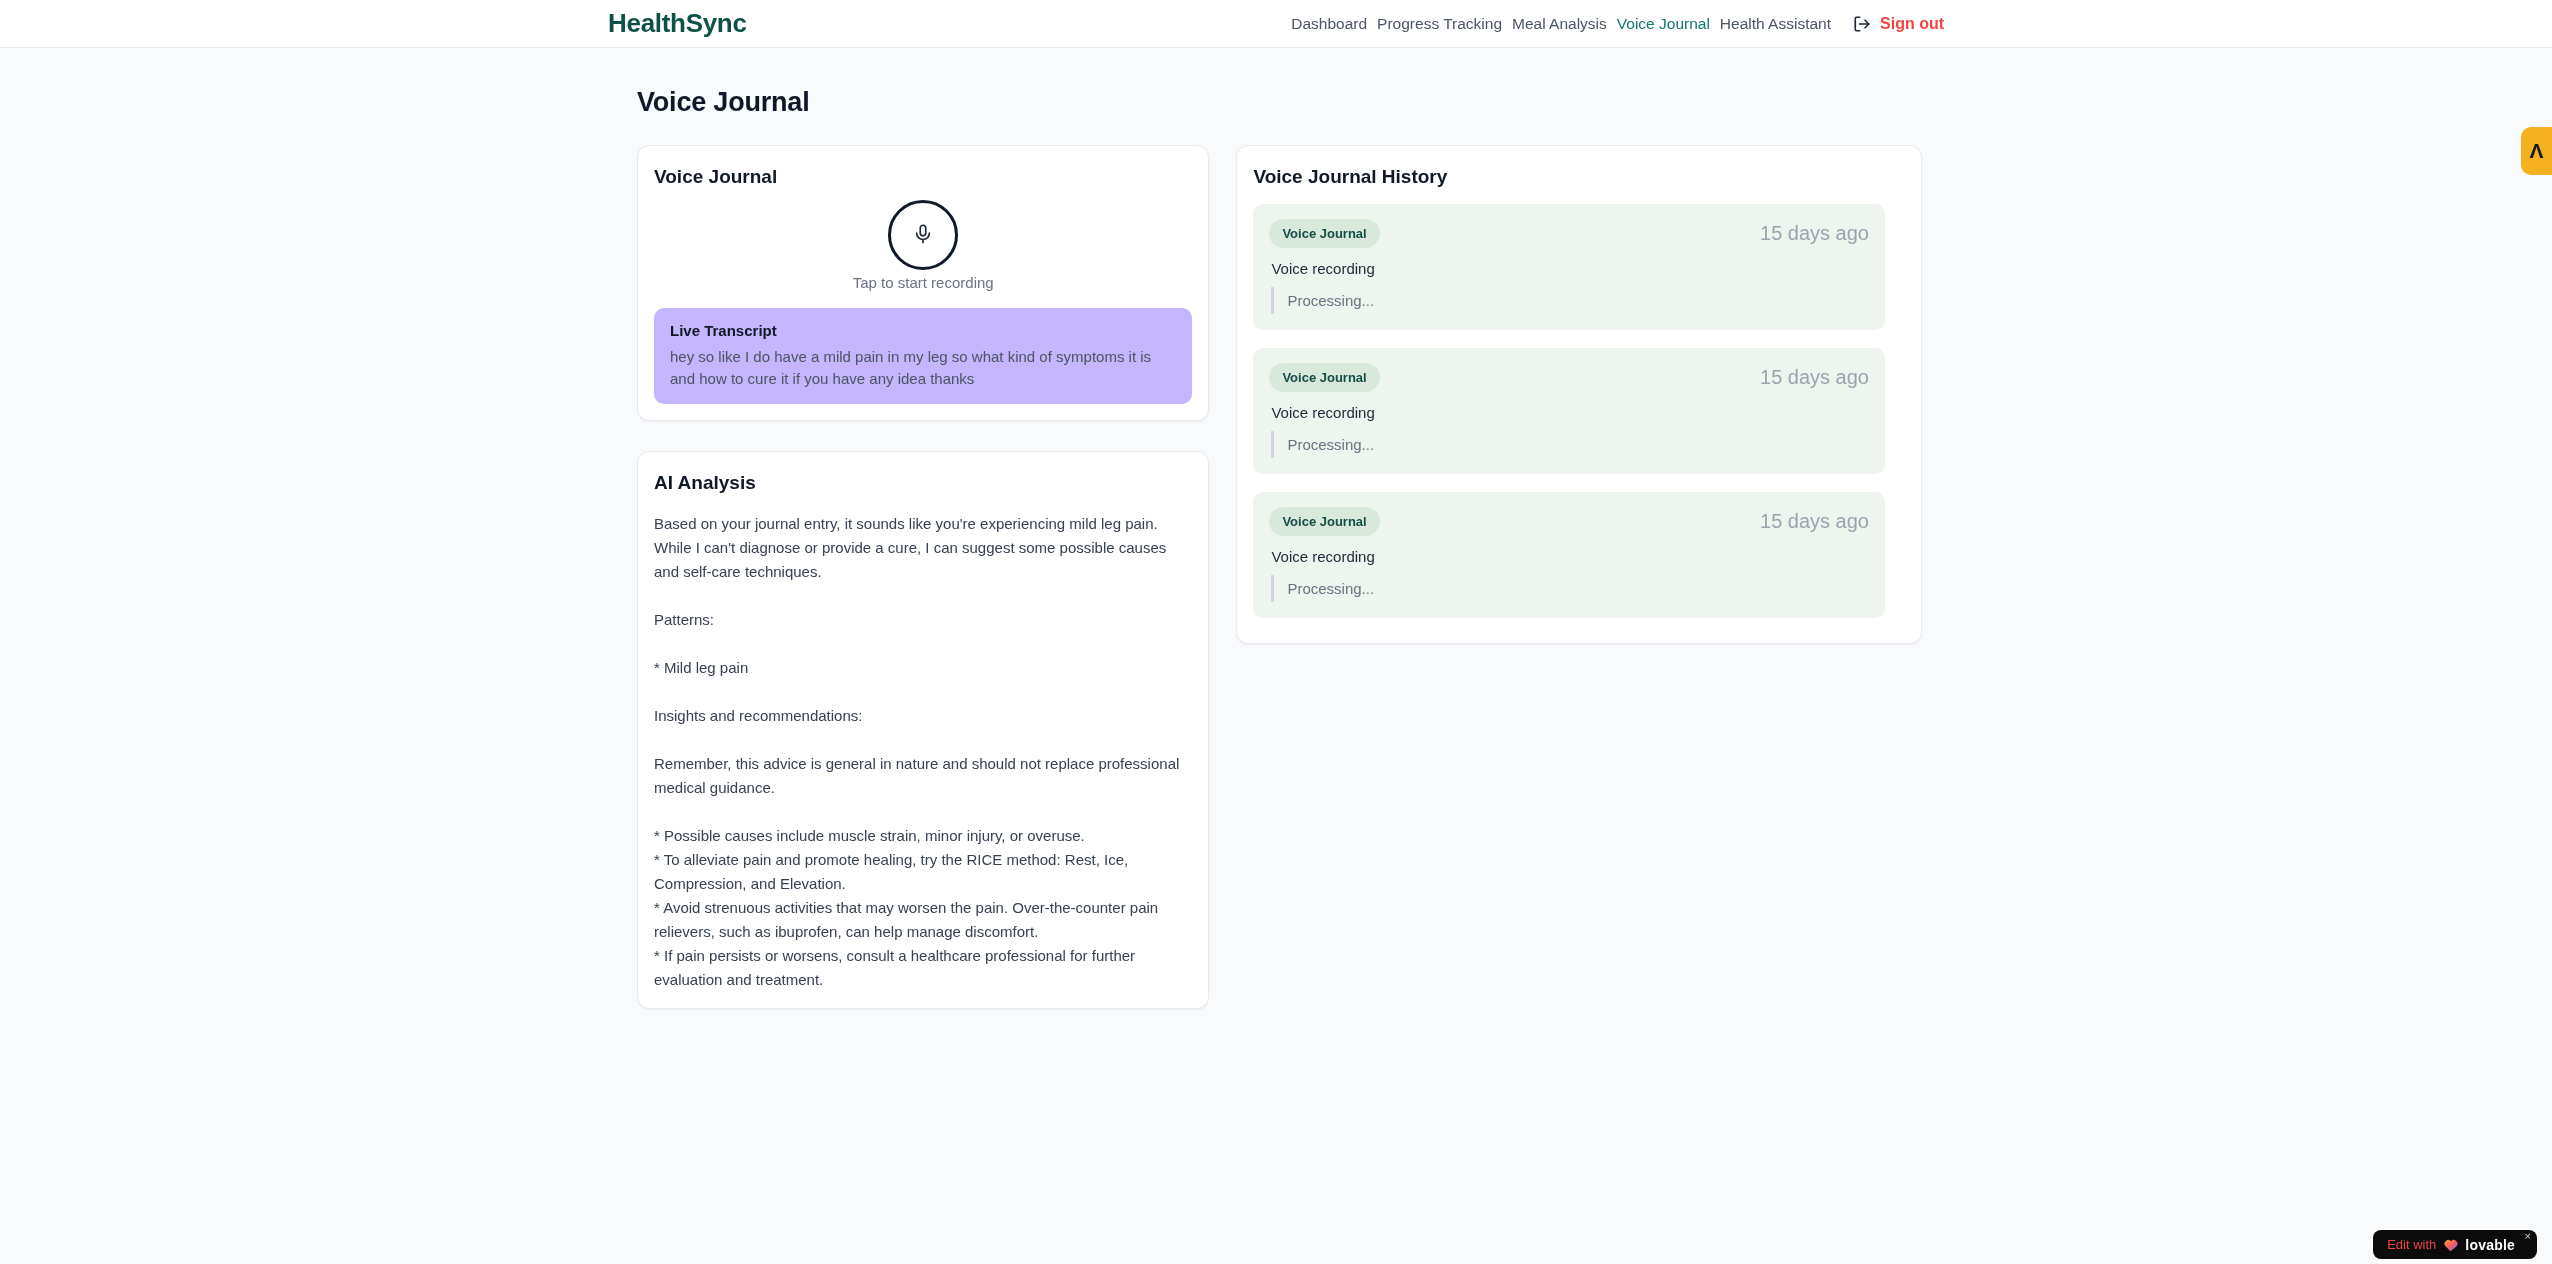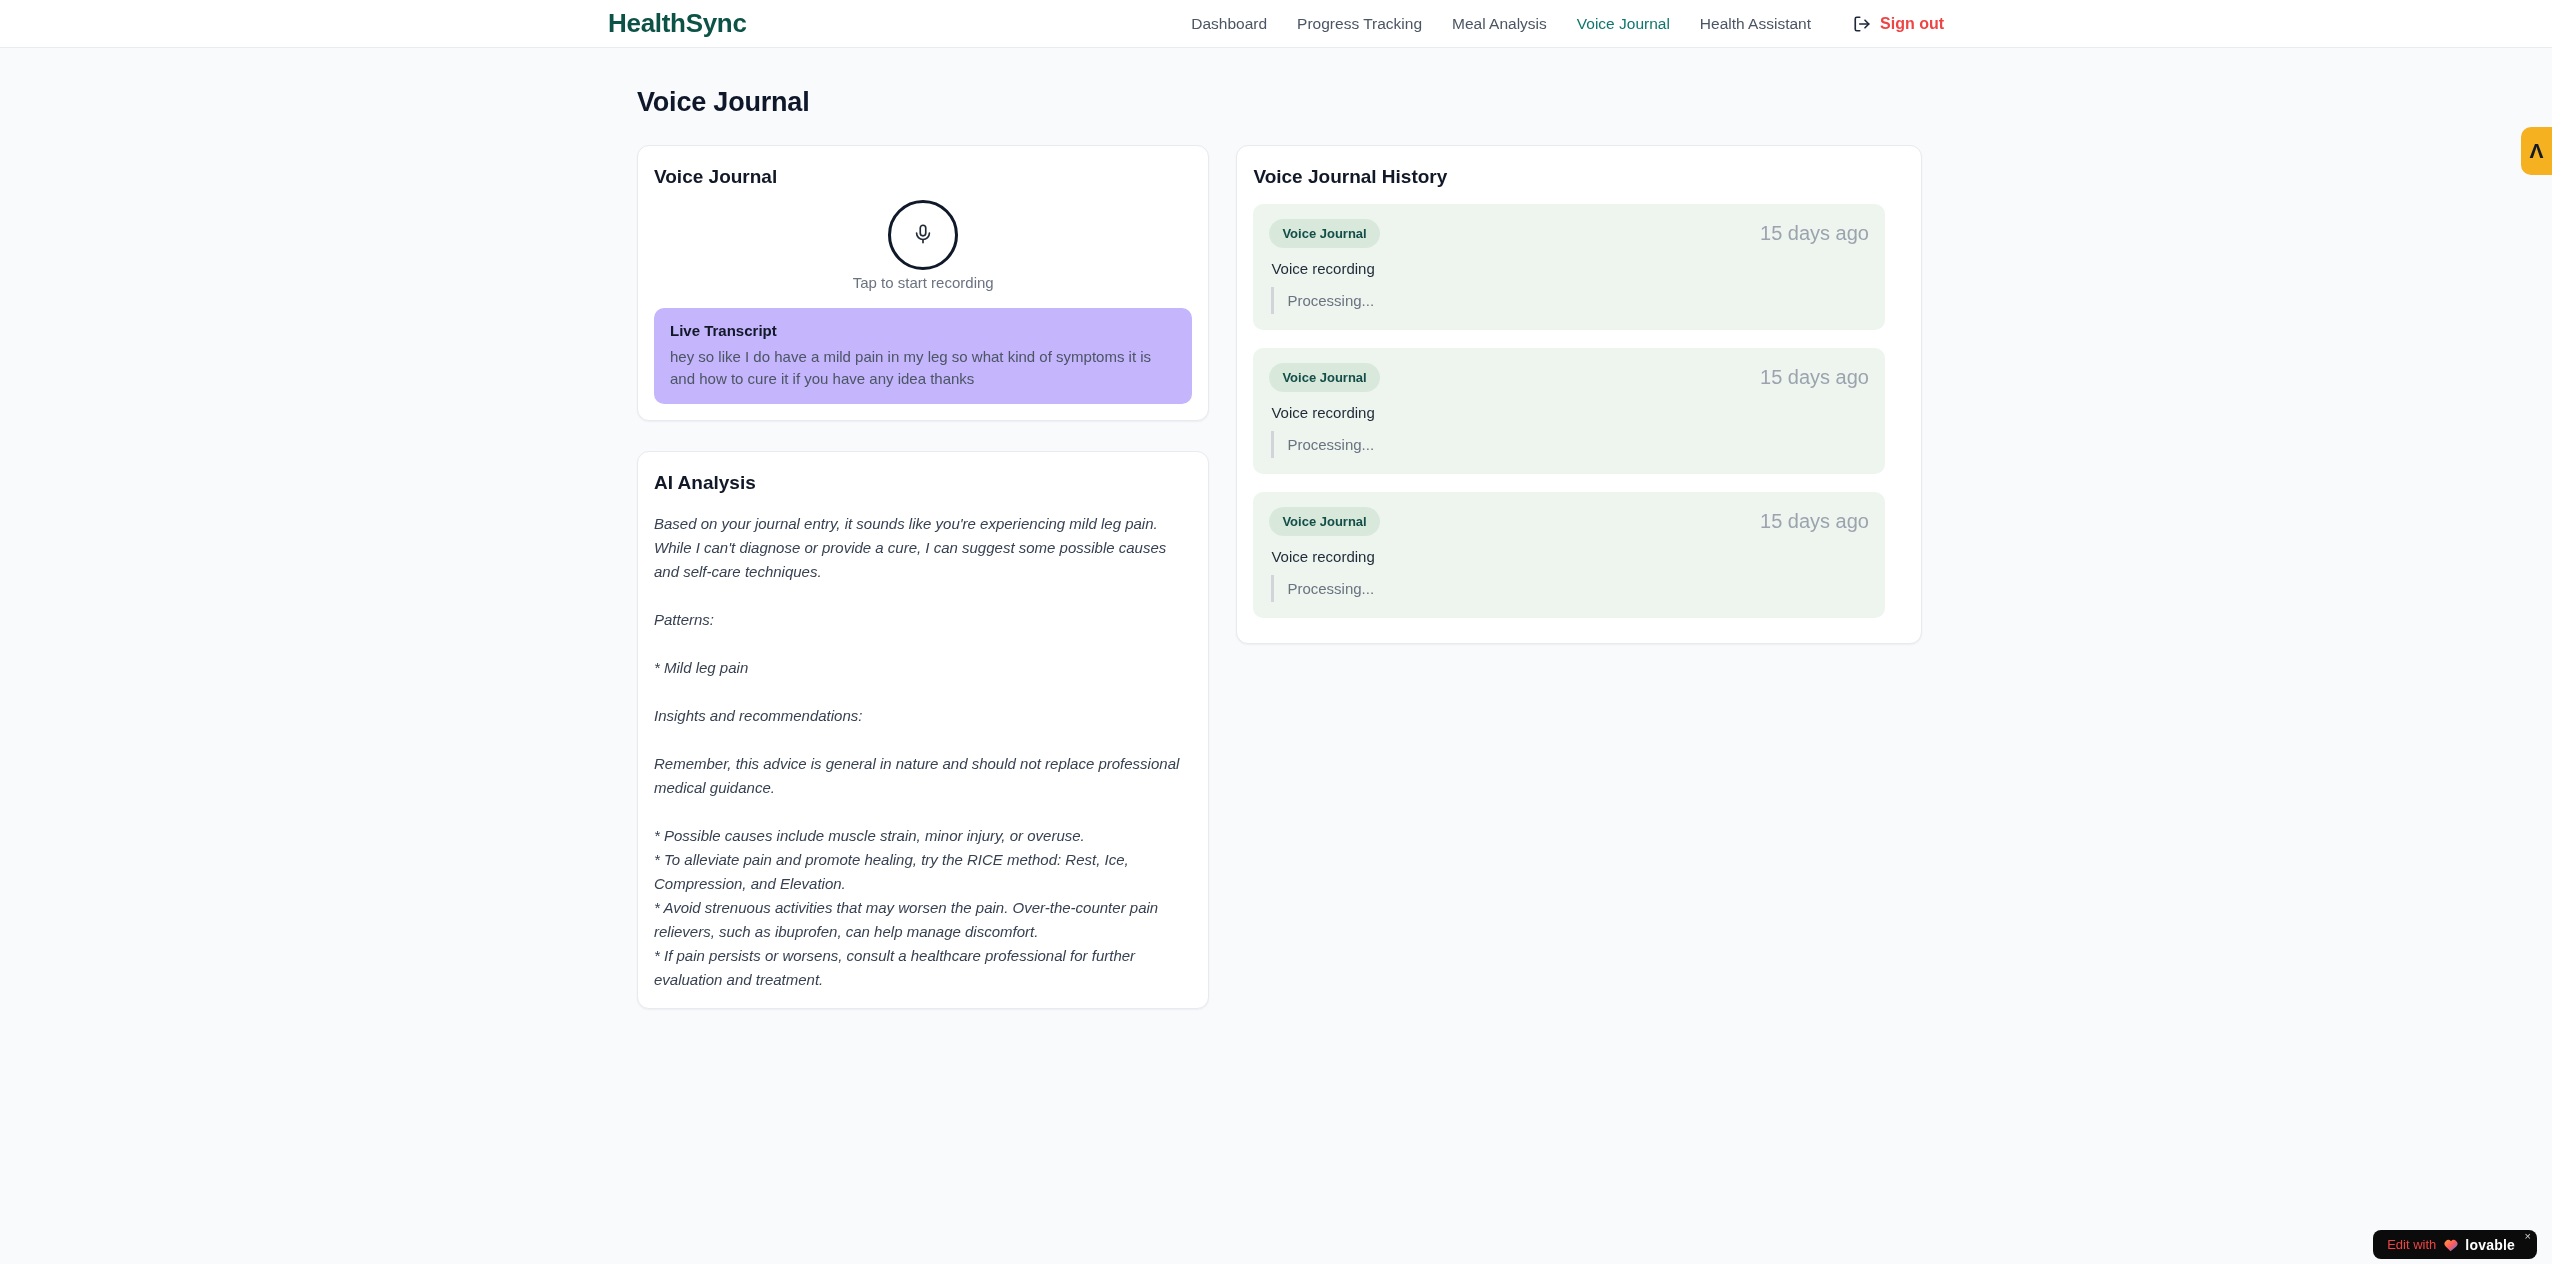--- a/index.html
+++ b/index.html
@@ -18,21 +18,21 @@
     height: 48px; background: #ffffff;
     border-bottom: 1px solid #e8ebef;
     display: flex; align-items: center;
     padding: 0 608px;
     justify-content: space-between;
   }
   .logo {
     font-size: 26px; font-weight: 700; color: #0d5246;
     letter-spacing: -0.3px; cursor: pointer;
   }
-  nav { display: flex; align-items: center; gap: 30px; }
+  nav { display: flex; align-items: center; gap: 10px; }
   nav a {
     font-size: 15.5px; color: #4b5563; text-decoration: none; cursor: pointer;
     white-space: nowrap;
   }
   nav a.active { color: #0f766e; font-weight: 500; }
   .signout {
     margin-left: 12px; display: flex; align-items: center; gap: 9px;
     background: none; border: none; cursor: pointer;
     font-family: inherit; font-size: 16px; font-weight: 600; color: #ef4444;
     padding: 0;
@@ -69,21 +69,20 @@
     padding: 14px 16px;
   }
   .transcript .t-title { font-size: 15px; font-weight: 700; color: #111827; margin-bottom: 7px; }
   .transcript .t-text { font-size: 15px; color: #4b5563; line-height: 22px; }
 
   
   .analysis-body { margin-top: 18px; }
   .analysis-body p {
     margin: 0 0 24px; font-size: 15px; line-height: 24px; color: #374151;
     white-space: pre-line;
-    font-style: italic;
   }
   .analysis-body p:last-child { margin-bottom: 0; }
 
   
   .history { width: 750px; height: 499px; }
   .entries { margin-top: 16px; display: flex; flex-direction: column; gap: 18px; padding-right: 20px; }
   .entry { background: #edf5ee; border-radius: 10px; padding: 15px 16px 16px; cursor: pointer; }
   .entry-top { display: flex; justify-content: space-between; align-items: center; margin-bottom: 12px; }
   .badge {
     display: inline-block; background: #d8e8db; color: #134e48;

